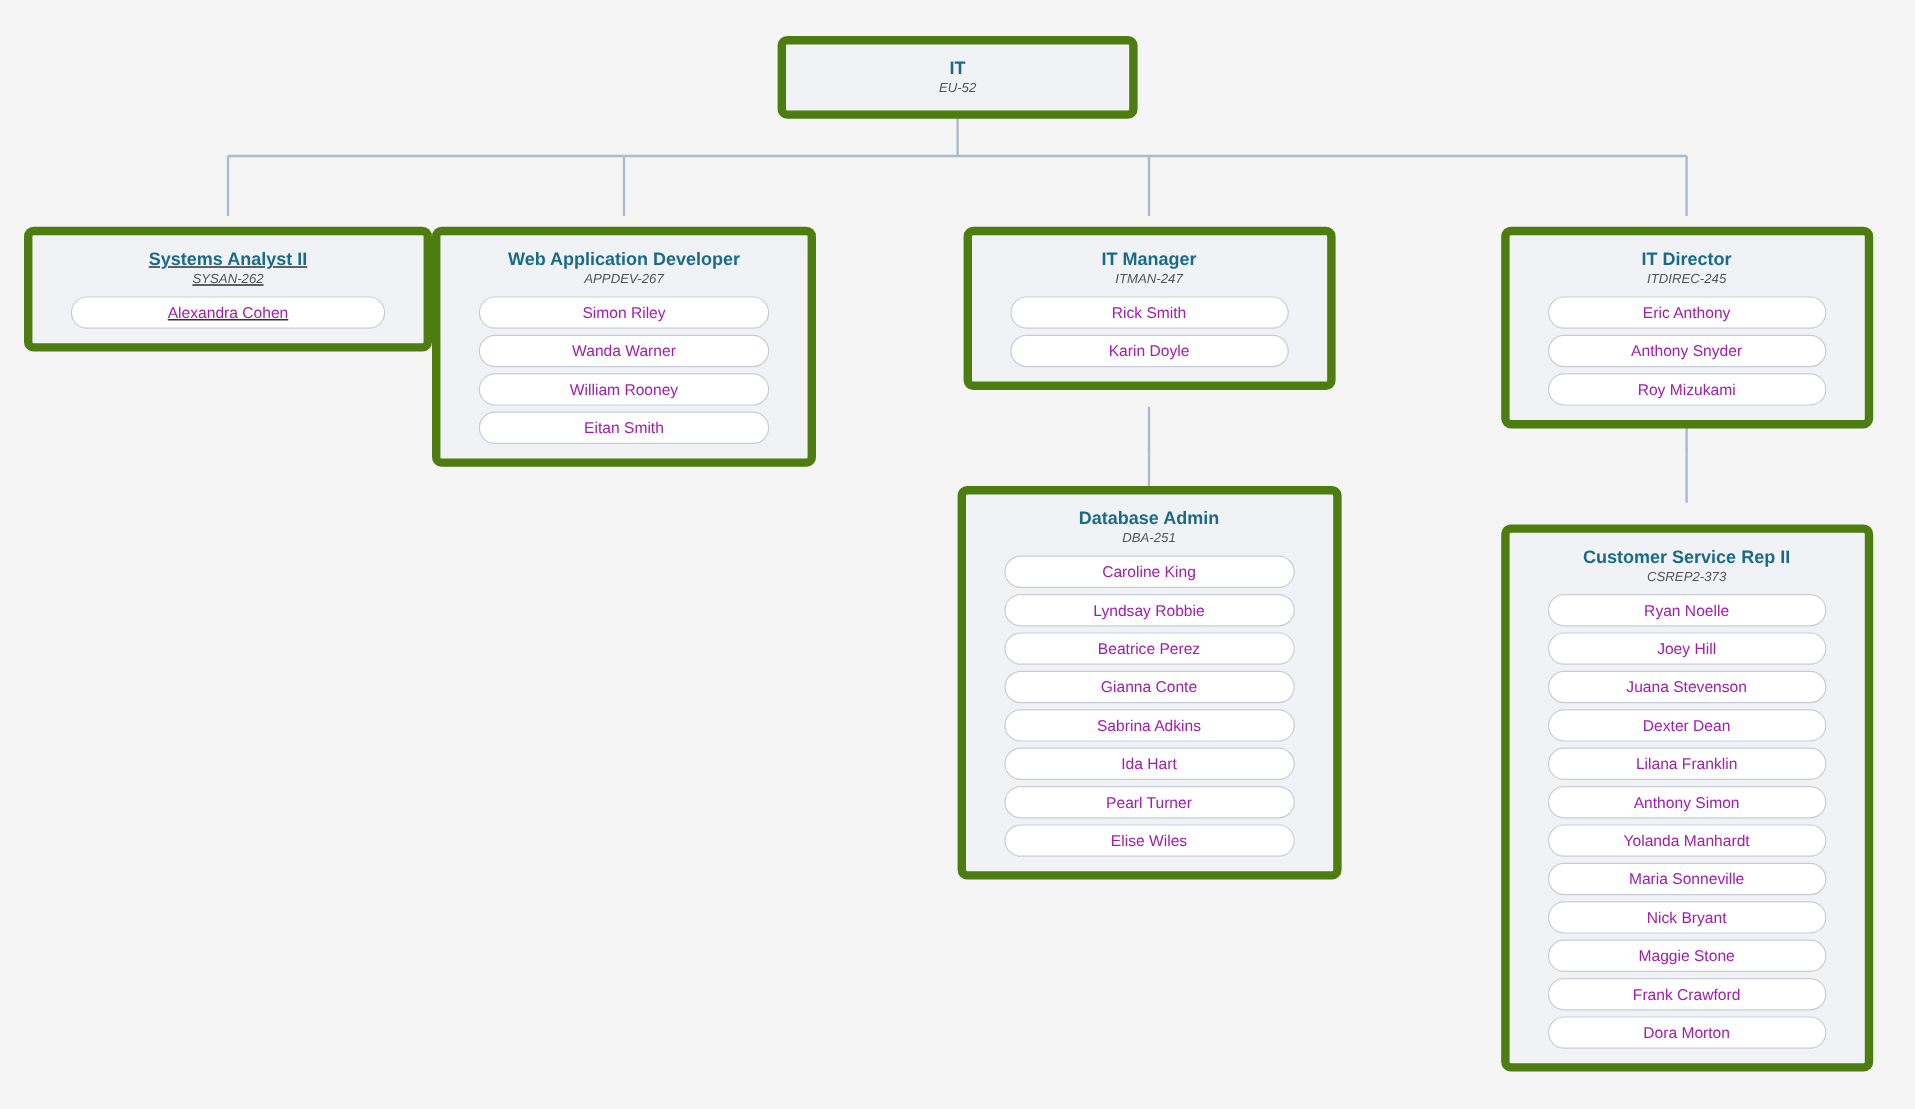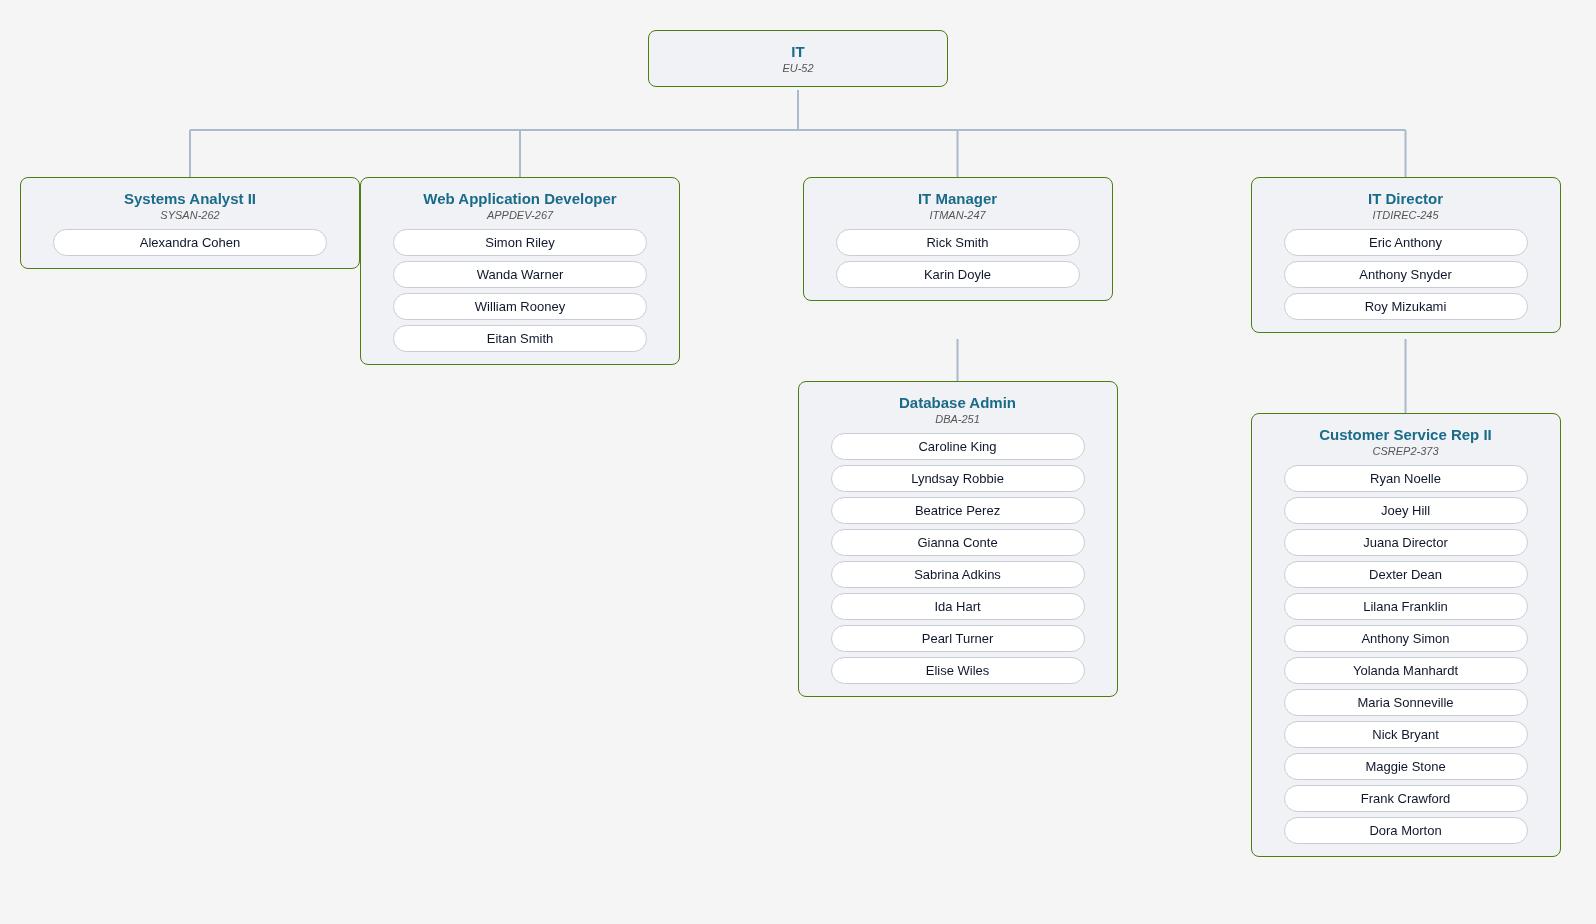--- a/index.html
+++ b/index.html
@@ -12,21 +12,21 @@
     }
 
     .org-chart {
       width: 1596px;
       padding: 30px 20px;
       position: relative;
     }
 
     .node-box {
       background: #f0f2f5;
-      border: 1px solid #4d7c0f;
+      border: 7px solid #4d7c0f;
       border-radius: 8px;
       padding: 12px 32px;
       text-align: center;
       position: relative;
     }
 
     .node-box .node-title {
       font-weight: bold;
       color: #1a6b8a;
       font-size: 15px;
@@ -45,21 +45,21 @@
       flex-direction: column;
       gap: 5px;
     }
 
     .employee-pill {
       background: #fff;
       border: 1px solid #c8cdd5;
       border-radius: 20px;
       padding: 5px 14px;
       font-size: 13px;
-      color: #0f172a;
+      color: #a21caf;
       text-align: center;
     }
 
     
     .level-root {
       display: flex;
       justify-content: center;
       margin-bottom: 0;
     }
 
@@ -122,21 +122,21 @@
     <div class="level-root" id="root-level">
       <div class="node-box root-box" id="node-root">
         <div class="node-title">IT</div>
         <div class="node-code">EU-52</div>
       </div>
     </div>
 
     <div class="level1-row" id="level1-row" style="margin-top: 90px;">
 
       <div class="level1-col" id="col-sysanalyst" style="align-items:center; width:370px;">
-        <div class="node-box" id="node-sysanalyst" style="width:340px;">
+        <div class="node-box" id="node-sysanalyst" style="width:340px;text-decoration:underline;">
           <div class="node-title">Systems Analyst II</div>
           <div class="node-code">SYSAN-262</div>
           <div class="node-employees">
             <div class="employee-pill">Alexandra Cohen</div>
           </div>
         </div>
       </div>
 
       <div class="level1-col" id="col-webapp" style="align-items:center; width:360px;">
         <div class="node-box" id="node-webapp" style="width:320px;">
@@ -192,21 +192,21 @@
           </div>
         </div>
 
         <div style="margin-top: 80px;">
           <div class="node-box" id="node-csrep" style="width:310px;">
             <div class="node-title">Customer Service Rep II</div>
             <div class="node-code">CSREP2-373</div>
             <div class="node-employees">
               <div class="employee-pill">Ryan Noelle</div>
               <div class="employee-pill">Joey Hill</div>
-              <div class="employee-pill">Juana Director</div>
+              <div class="employee-pill">Juana Stevenson</div>
               <div class="employee-pill">Dexter Dean</div>
               <div class="employee-pill">Lilana Franklin</div>
               <div class="employee-pill">Anthony Simon</div>
               <div class="employee-pill">Yolanda Manhardt</div>
               <div class="employee-pill">Maria Sonneville</div>
               <div class="employee-pill">Nick Bryant</div>
               <div class="employee-pill">Maggie Stone</div>
               <div class="employee-pill">Frank Crawford</div>
               <div class="employee-pill">Dora Morton</div>
             </div>

